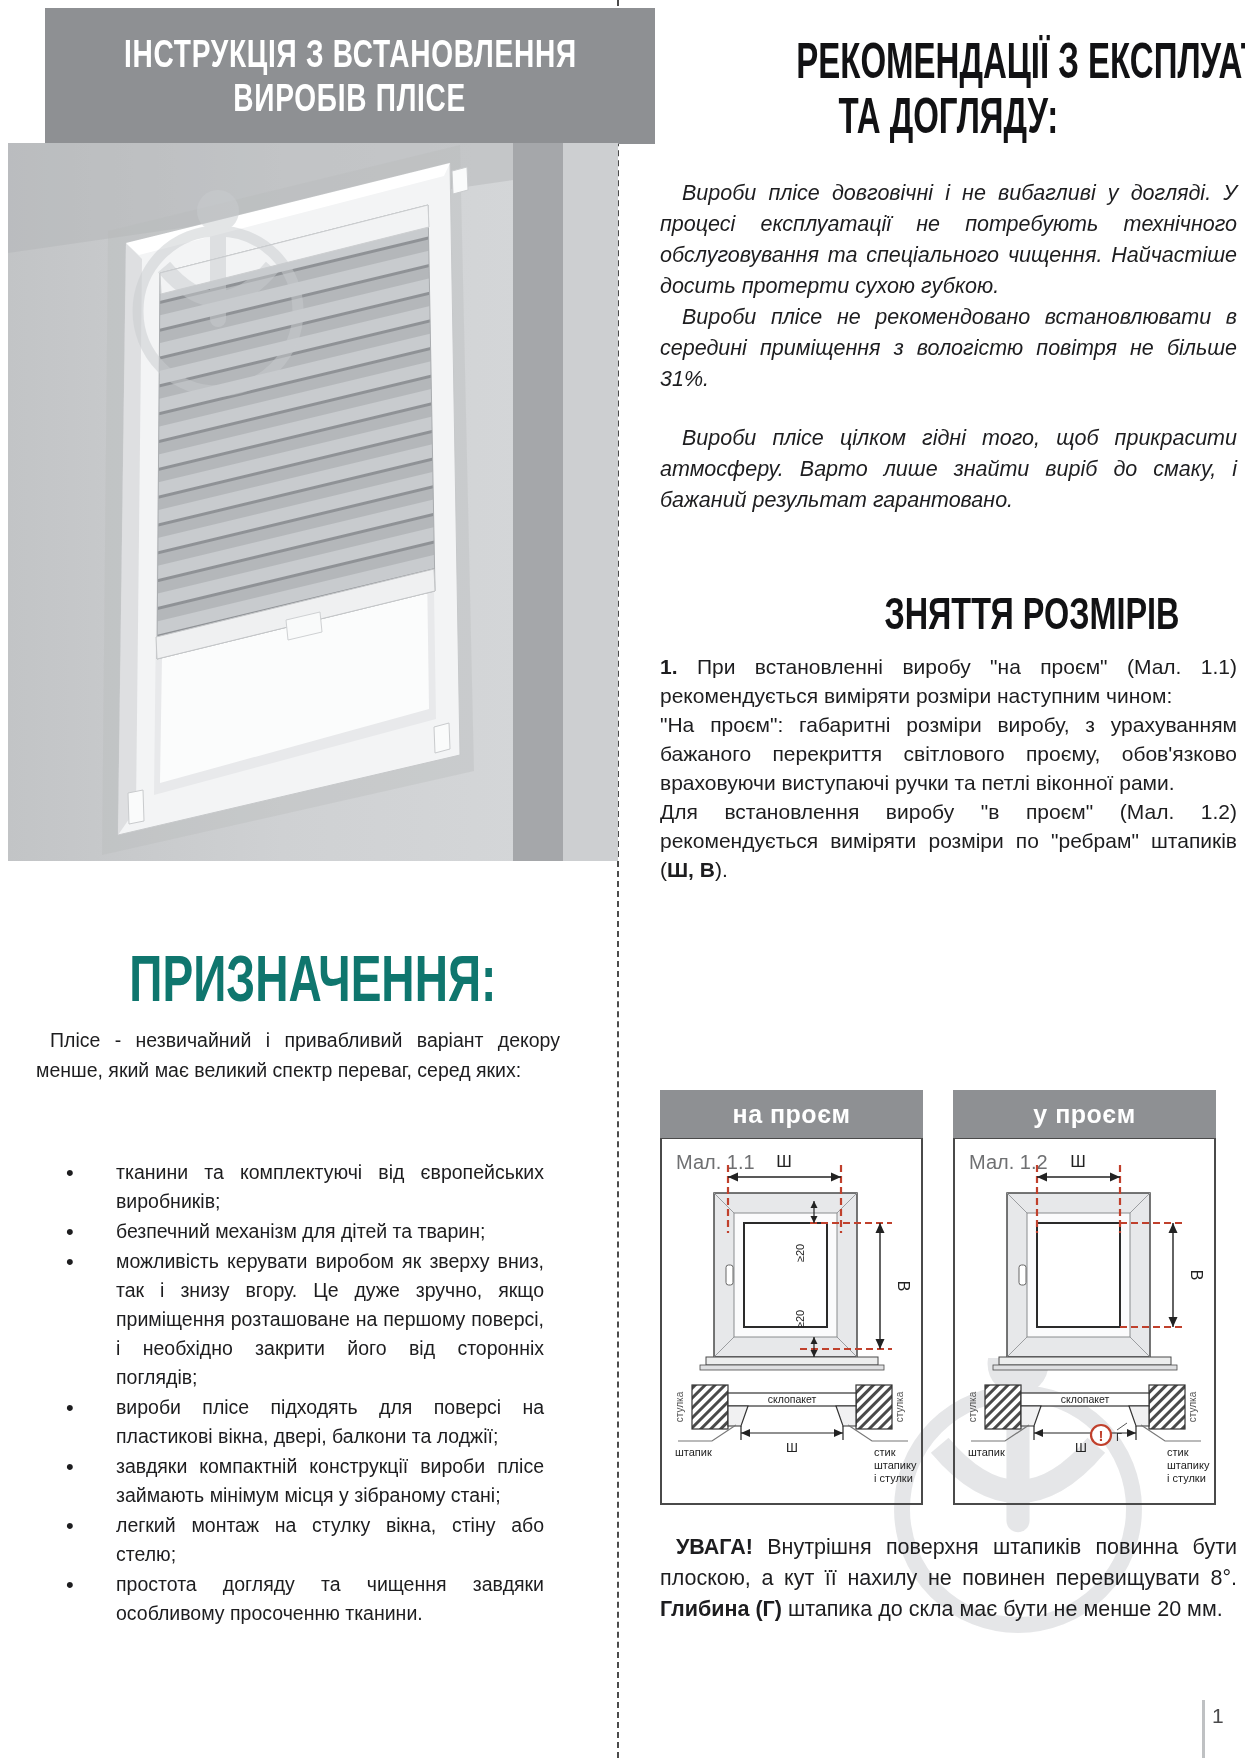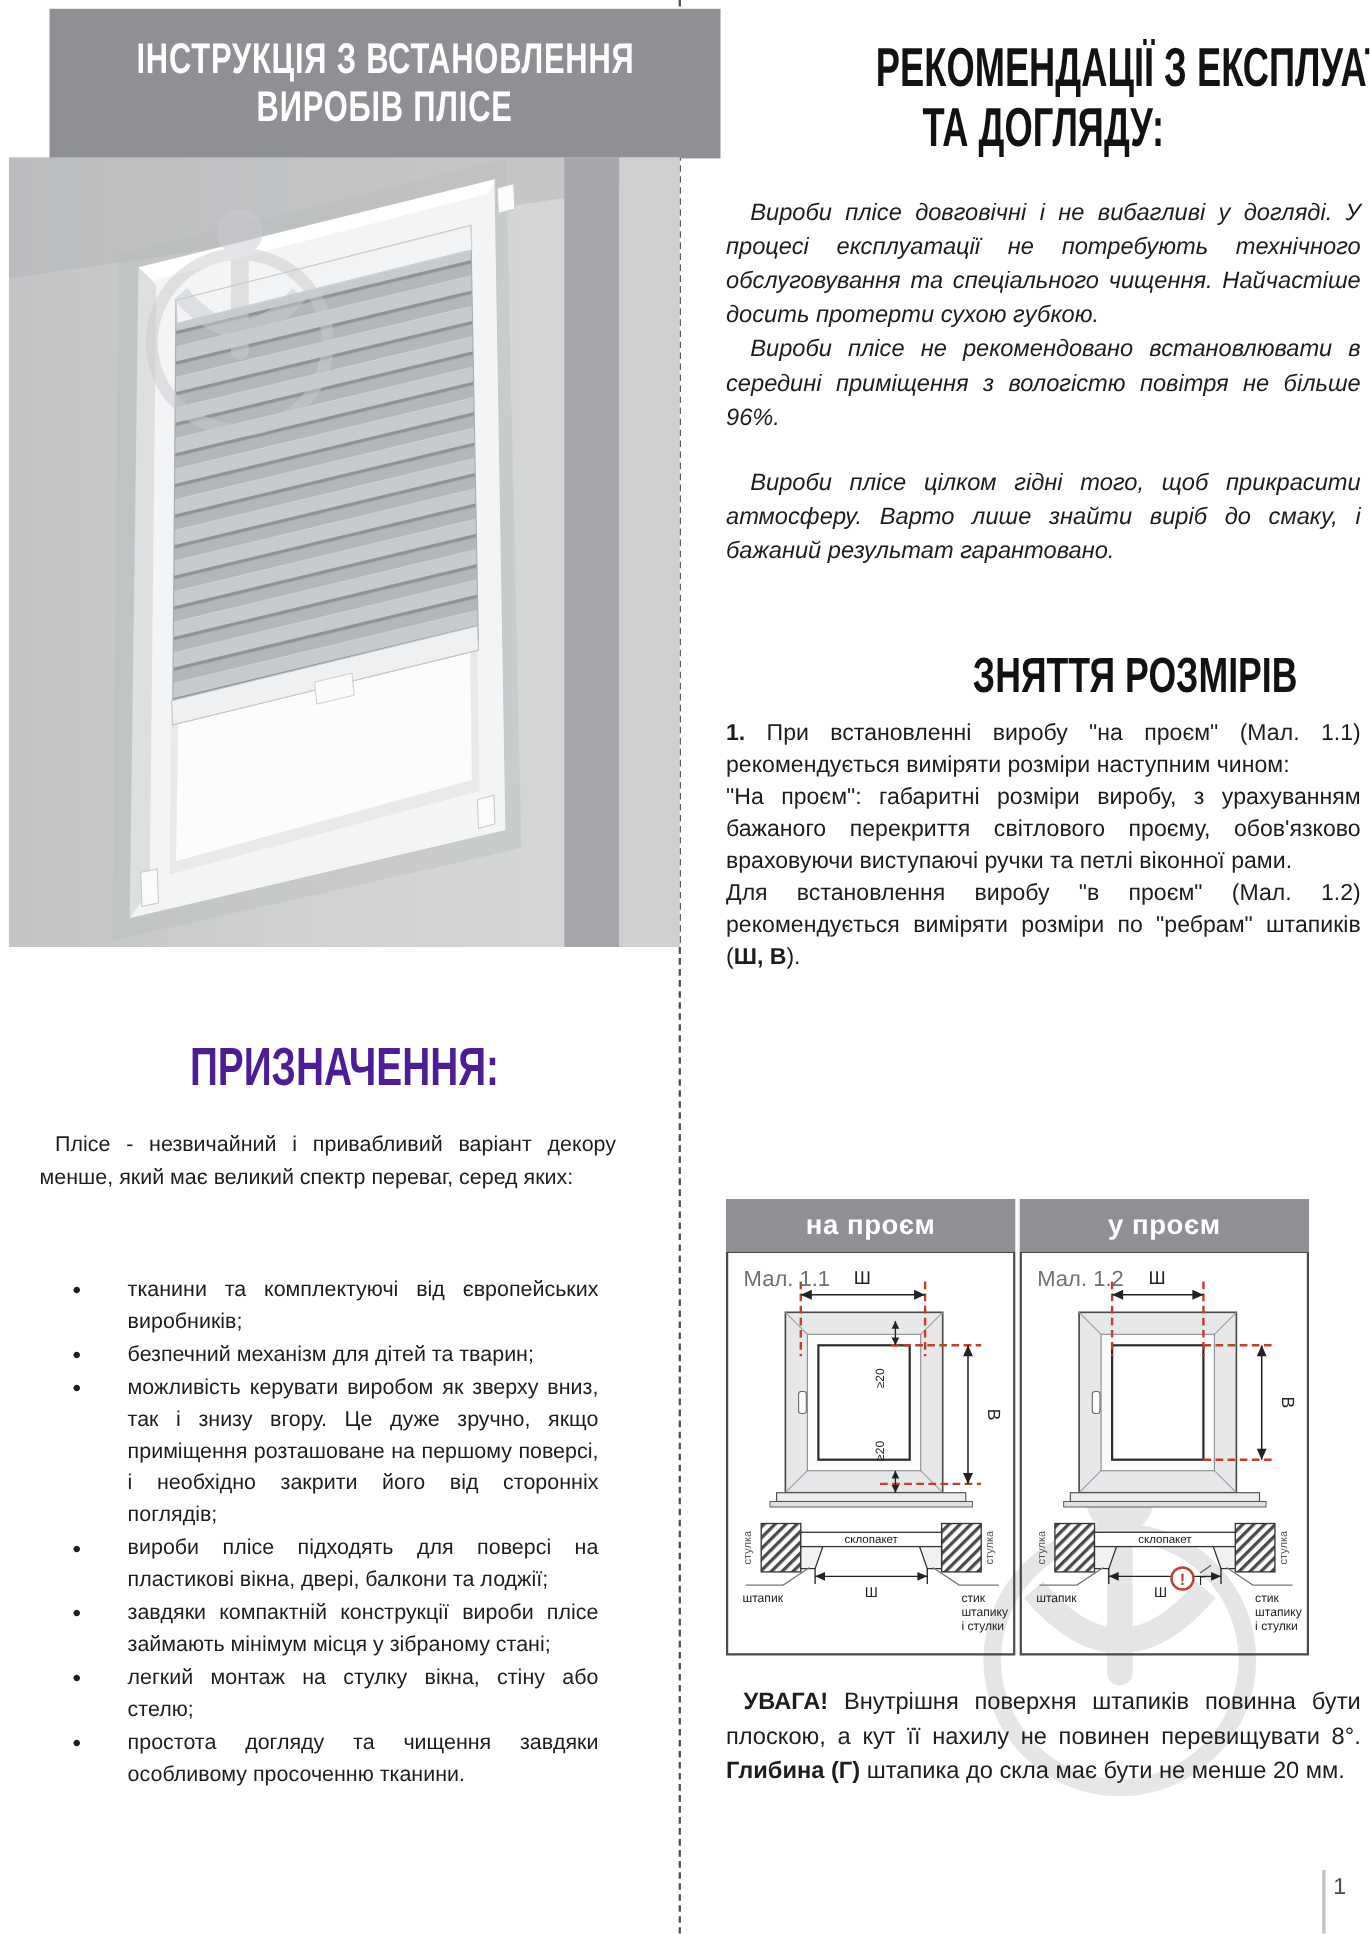--- a/index.html
+++ b/index.html
@@ -6,41 +6,41 @@
   .page{position:relative;width:1245px;height:1758px;background:#fff;overflow:hidden;
         font-family:"Liberation Sans","DejaVu Sans",sans-serif;color:#1d1d1f;}
   .divider{position:absolute;left:617px;top:0;height:1758px;width:0;border-left:2px dashed #4b4b4b;}
   
   .band{position:absolute;left:8px;top:8px;width:610px;height:136px;background:#8e9093;
         display:flex;flex-direction:column;justify-content:center;align-items:center;margin-left:37px;}
   .band .bline{color:#fff;font-weight:bold;font-size:39px;line-height:1.14;letter-spacing:1px;text-align:center;}
   .cond{display:inline-block;transform:scaleX(.72);transform-origin:50% 50%;white-space:nowrap;font-stretch:condensed;}
   .cond66{display:inline-block;transform:scaleX(.66);transform-origin:50% 50%;white-space:nowrap;font-stretch:condensed;}
   .photo{position:absolute;left:8px;top:143px;width:610px;height:718px;}
-  .purpose-h{position:absolute;left:8px;top:942px;width:610px;text-align:center;font-weight:bold;font-size:49px;color:#4c1d95;}
+  .purpose-h{position:absolute;left:8px;top:942px;width:610px;text-align:center;font-weight:bold;font-size:64px;color:#0f766e;}
   .purpose-intro{position:absolute;left:36px;top:1026px;width:524px;font-size:19.5px;line-height:29.5px;
         text-align:justify;text-indent:14px;}
   .purpose-list{position:absolute;left:36px;top:1142px;width:524px;font-size:19.5px;line-height:29px;}
   .purpose-list ul{list-style:none;margin:16px;padding:0;}
   .purpose-list li{position:relative;padding-left:64px;text-align:justify;margin:0 0 1px 0;}
   .purpose-list li::before{content:"\2022";position:absolute;left:14px;top:0;font-size:22px;}
   
   .rcol{position:absolute;left:660px;width:577px;}
   .care-h{top:34px;text-align:center;font-weight:bold;font-size:50px;line-height:1.1;color:#121214;}
   .care-paras{top:178px;font-size:21.5px;line-height:31px;text-align:justify;}
   .care-paras p{margin:0;text-indent:22px;font-style:italic;}
   .care-paras p.sp{margin-top:28px;}
   .italic{font-style:italic;}
   .meas-h{top:588px;text-align:right;font-weight:bold;font-size:45px;color:#121214;}
   .meas-block{top:652px;font-size:21px;line-height:29px;text-align:justify;}
   .meas-block p{margin:0;}
   .meas-block ul{list-style:none;margin:0;padding:0;}
   .meas-block li{position:relative;padding-left:56px;text-align:justify;}
   .meas-block li::before{content:"\2022";position:absolute;left:8px;top:0;}
-  .figrow{position:absolute;left:660px;top:1090px;width:577px;display:flex;gap:4px;z-index:1;}
+  .figrow{position:absolute;left:660px;top:1090px;width:577px;display:flex;gap:30px;z-index:1;}
   .figure{width:263px;}
   .fig-head{height:48px;background:#8e9093;color:#fff;font-weight:bold;font-size:25px;
         display:flex;align-items:center;justify-content:center;letter-spacing:.5px;}
   .fig-body{height:364px;border:2px solid #4a4a4a;border-top:1px solid #4a4a4a;background:transparent;}
   .attention{top:1532px;font-size:21.5px;line-height:31px;text-align:justify;text-indent:16px;z-index:2;}
   .attention b{font-weight:bold;}
   .wm2{position:absolute;left:868px;top:1358px;width:300px;height:310px;z-index:0;}
   .pageno-line{position:absolute;left:1202px;top:1700px;width:3px;height:58px;background:#bfc1c3;}
   .pageno{position:absolute;left:1212px;top:1704px;font-size:21px;color:#4a4a4c;}
   b{font-weight:bold;}
@@ -112,21 +112,21 @@
     </ul>
   </div>
 
   <div class="rcol care-h">
     <div><span class="cond66">РЕКОМЕНДАЦІЇ З ЕКСПЛУАТАЦІЇ</span></div>
     <div><span class="cond66">ТА ДОГЛЯДУ:</span></div>
   </div>
 
   <div class="rcol care-paras">
     <p>Вироби плісе довговічні і не вибагливі у догляді. У процесі експлуатації не потребують технічного обслуговування та спеціального чищення. Найчастіше досить протерти сухою губкою.</p>
-    <p>Вироби плісе не рекомендовано встановлювати в середині приміщення з вологістю повітря не більше 96%.</p>
+    <p>Вироби плісе не рекомендовано встановлювати в середині приміщення з вологістю повітря не більше 31%.</p>
     <p class="sp italic">Вироби плісе цілком гідні того, щоб прикрасити атмосферу. Варто лише знайти виріб до смаку, і бажаний результат гарантовано.</p>
   </div>
 
   <div class="rcol meas-h"><span class="cond">ЗНЯТТЯ РОЗМІРІВ</span></div>
 
   <div class="rcol meas-block">
     <p><b>1.</b><span> При встановленні виробу "на проєм" (Мал. 1.1) рекомендується виміряти розміри наступним чином:</span></p>
     <p>"На проєм": габаритні розміри виробу, з урахуванням бажаного перекриття світлового проєму, обов'язково враховуючи виступаючі ручки та петлі віконної рами.</p>
     <p><span>Для встановлення виробу "в проєм" (Мал. 1.2) рекомендується виміряти розміри по "ребрам" штапиків (</span><b>Ш, В</b><span>).</span></p>
   </div>

